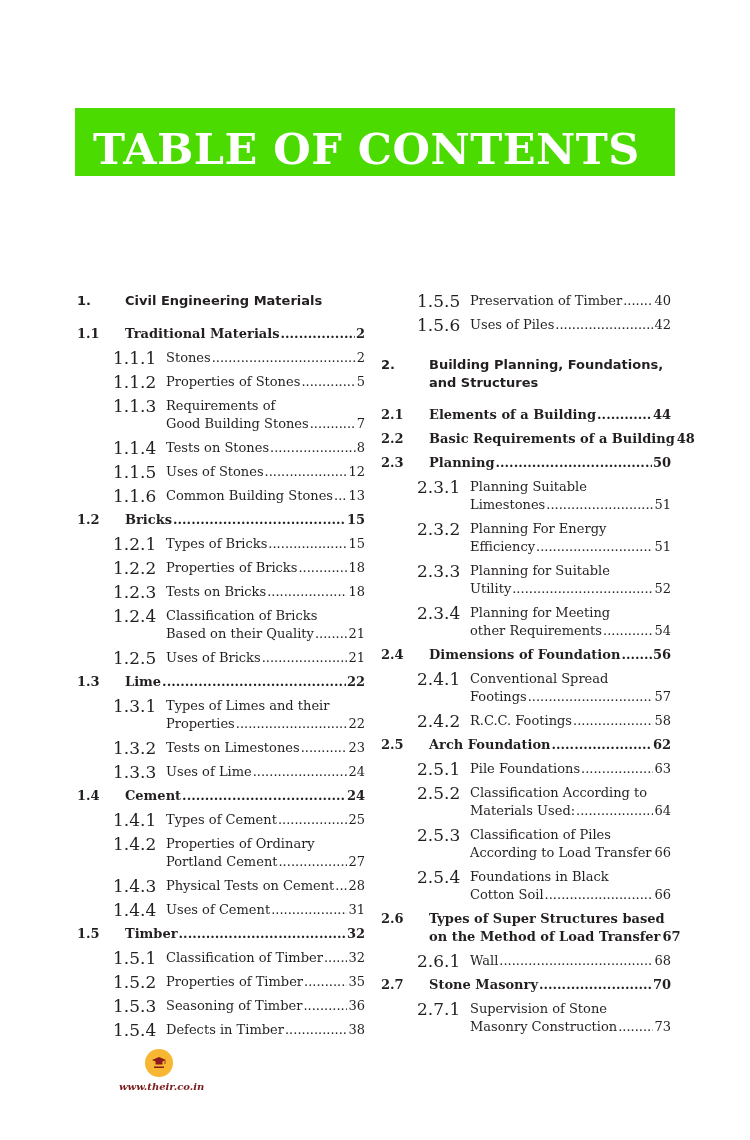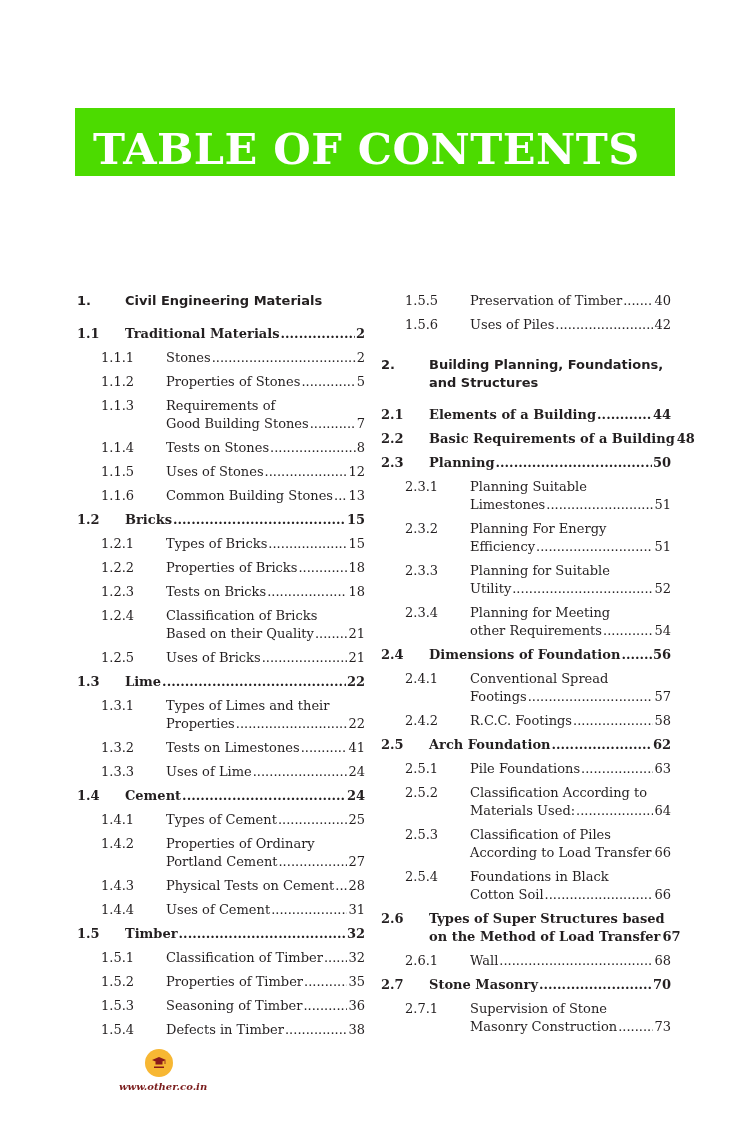--- a/index.html
+++ b/index.html
@@ -9,21 +9,21 @@
               background: #4cdb00; }
     .banner-title { position: absolute; left: 10px; top: 4px; margin: 8px;
                     font-family: "DejaVu Serif", serif; font-weight: bold;
                     font-size: 43px; letter-spacing: 0.5px; color: #ffffff; line-height: 58px; }
     .col { position: absolute; top: 0; }
     .col-left { left: 77px; width: 288px; }
     .col-right { left: 381px; width: 290px; }
     .entry { position: absolute; left: 0; right: 0; font-size: 13px; line-height: 18px; }
     .entry .num { position: absolute; left: 0; top: 0; }
     .entry .title { position: absolute; left: 40px; right: 0; top: 0; margin-left: 8px; }
-    .entry.sub .num { left: 24px; font-size: 13px; }
+    .entry.sub .num { left: 36px; font-size: 17px; }
     .entry.sub .title { left: 81px; }
     .entry.main { font-weight: bold; }
     .entry.chapter { font-weight: bold; font-family: "DejaVu Sans", sans-serif; font-size: 13px; }
     .line { display: flex; align-items: baseline; white-space: nowrap; }
     .line .txt { flex: 0 0 auto; }
     .line .dots { flex: 1 1 auto; overflow: hidden; margin: 0 1px; }
     .line .dots::before { content: "........................................................................................................................"; letter-spacing: 0px; }
     .line .pg { flex: 0 0 auto; text-align: left; }
     .logo { position: absolute; left: 145px; top: 1049px; width: 28px; height: 28px;
             border-radius: 50%; background: #f7b733; display: flex; align-items: center;
@@ -204,21 +204,21 @@
           <span class="pg">22</span>
         </div>
       </div>
     </div>
     <div class="entry sub" style="top: 739px;">
       <span class="num">1.3.2</span>
       <div class="title">
         <div class="line">
           <span class="txt">Tests on Limestones</span>
           <span class="dots"></span>
-          <span class="pg">41</span>
+          <span class="pg">23</span>
         </div>
       </div>
     </div>
     <div class="entry sub" style="top: 763px;">
       <span class="num">1.3.3</span>
       <div class="title">
         <div class="line">
           <span class="txt">Uses of Lime</span>
           <span class="dots"></span>
           <span class="pg">24</span>
@@ -580,13 +580,13 @@
   </div>
 
 <div class="logo">
   <svg viewBox="0 0 16 14">
     <polygon points="8,1 15,4 8,7 1,4" fill="#8b1a1a"></polygon>
     <rect x="4.5" y="5.5" width="7" height="3" fill="#8b1a1a"></rect>
     <line x1="14" y1="4.5" x2="14" y2="8" stroke="#8b1a1a" stroke-width="0.8"></line>
     <rect x="3" y="10.5" width="10" height="1.5" fill="#8b1a1a"></rect>
   </svg>
 </div>
-<div class="website">www.other.co.in</div>
+<div class="website">www.their.co.in</div>
 
 </body></html>

